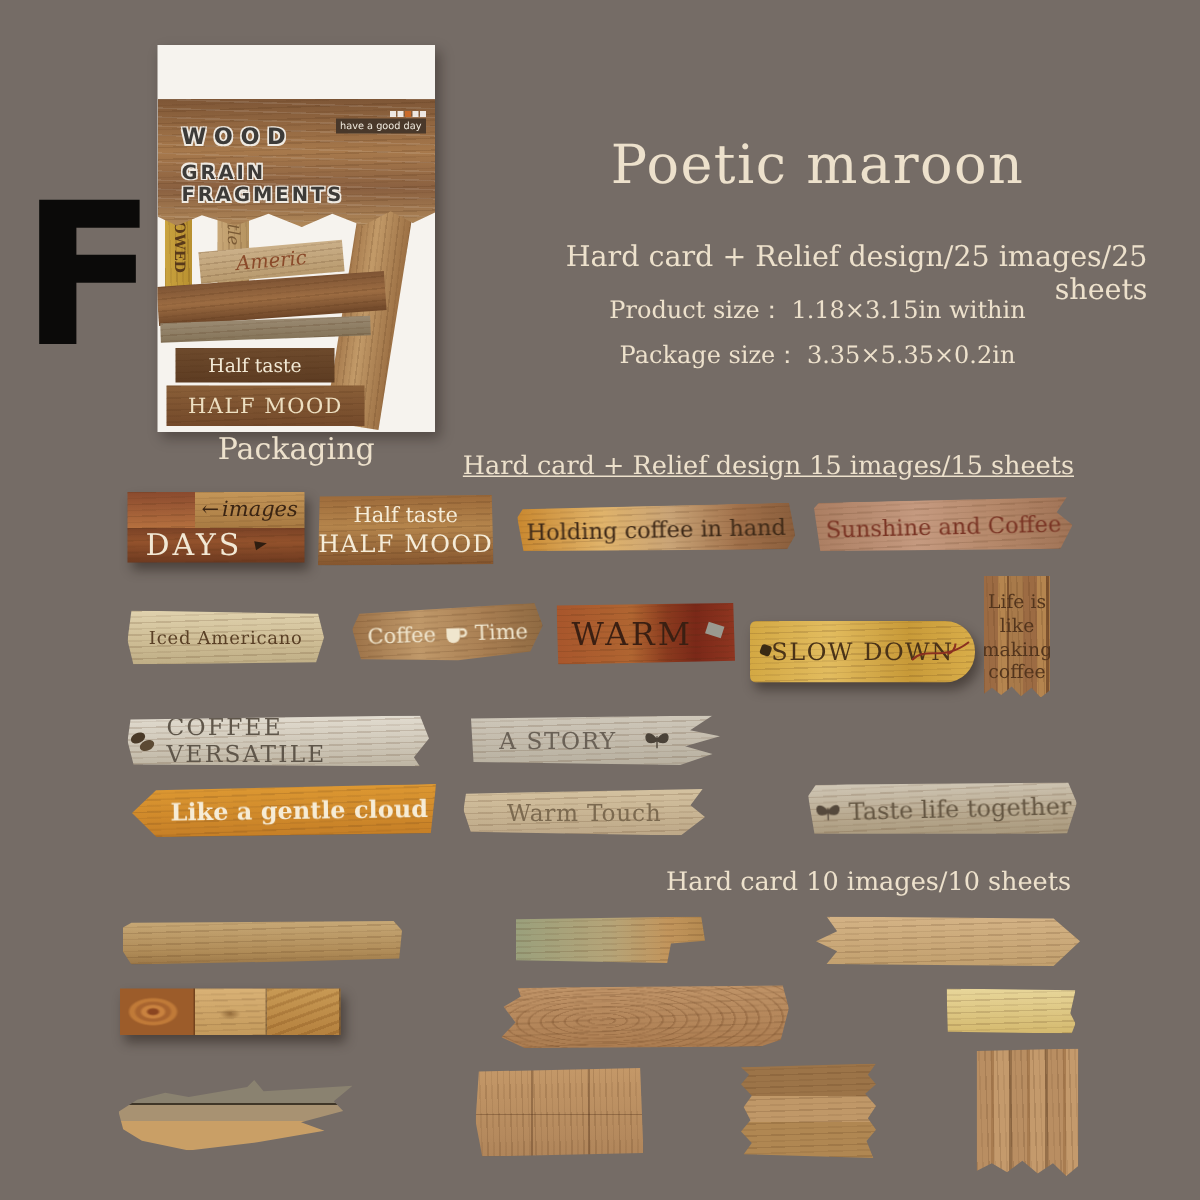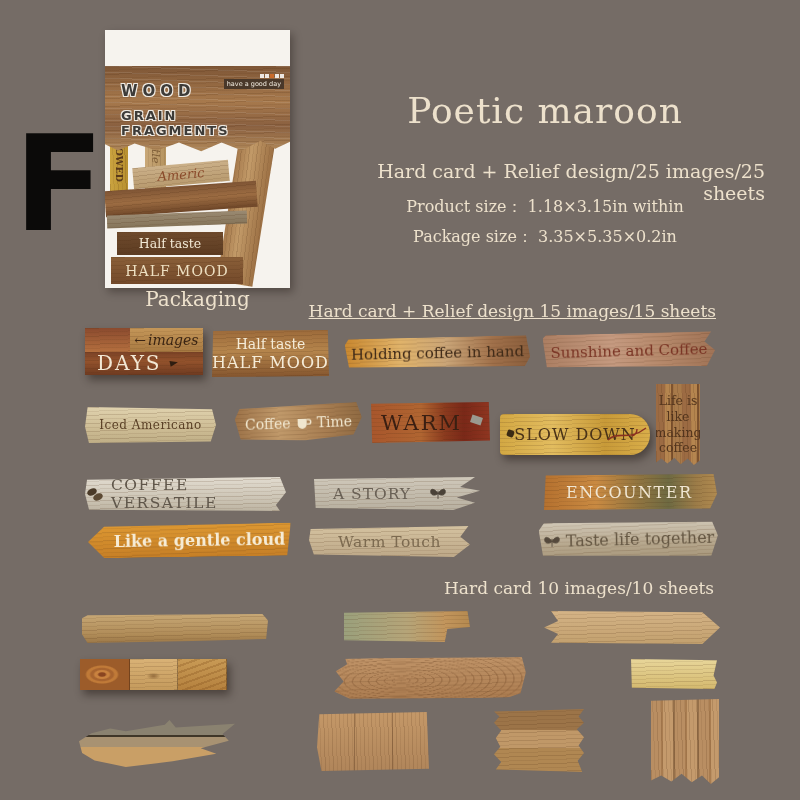--- a/index.html
+++ b/index.html
@@ -300,23 +300,20 @@
 
   <div class="plank p11">
     <span>A STORY</span>
     <span class="icon">
       <svg width="18" height="15" viewBox="0 0 20 16">
           <path d="M10 8C6 2 1 2 2 7c1 4 6 3 8 1 2 2 7 3 8-1 1-5-4-5-8 1Zm0-3v9" fill="#4a4238" stroke="#4a4238" stroke-width="1"></path>
         </svg>
     </span>
   </div>
 
-  <div class="plank p12">
-    <span>ENCOUNTER</span>
-  </div>
 
   <div class="plank p13">
     <span>Like a gentle cloud</span>
   </div>
 
   <div class="plank p14">
     <span>Warm Touch</span>
   </div>
 
   <div class="plank p15">

